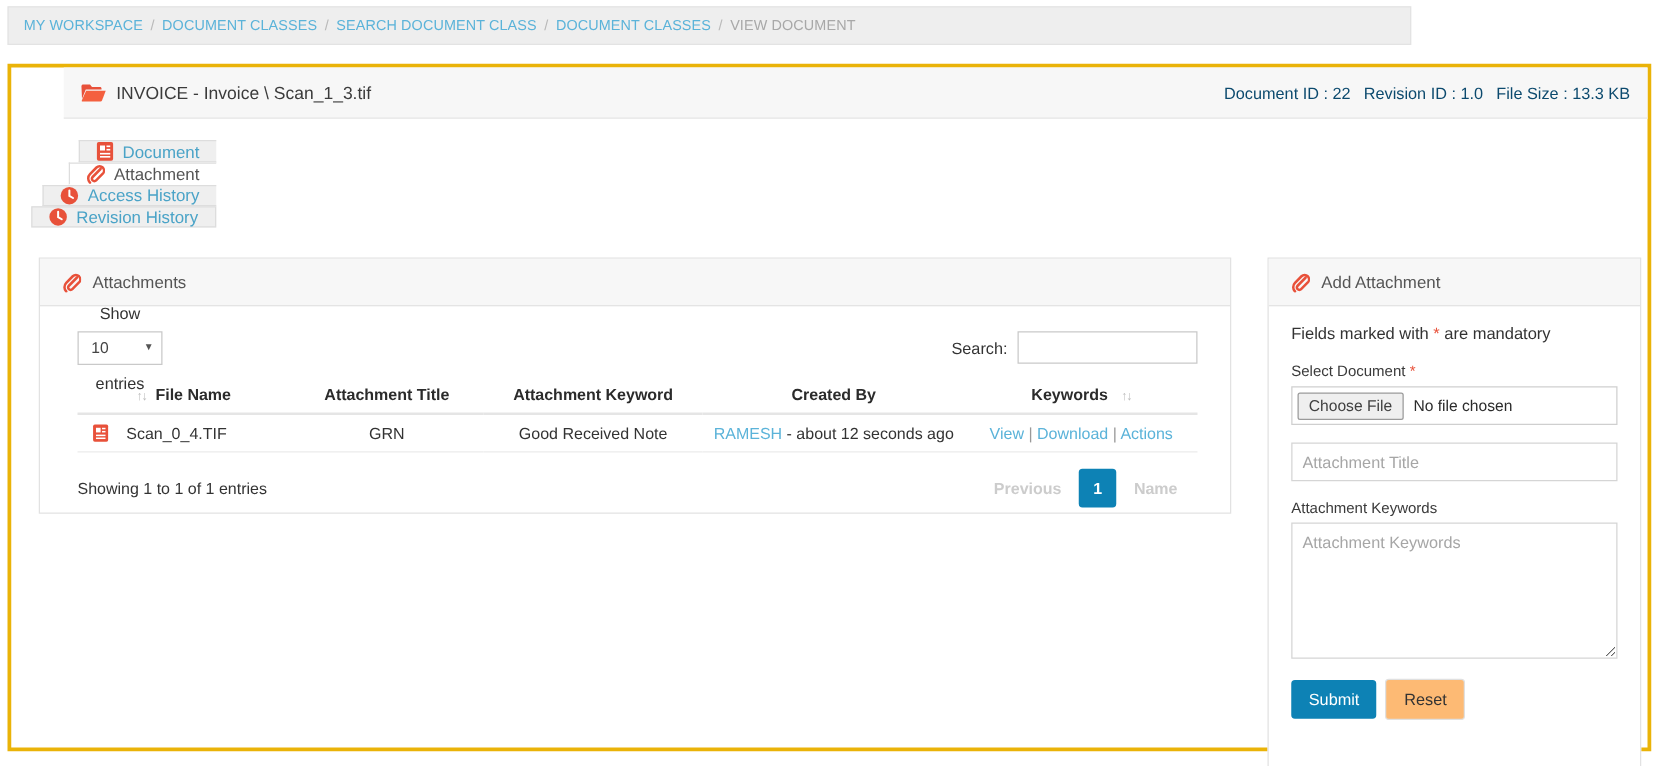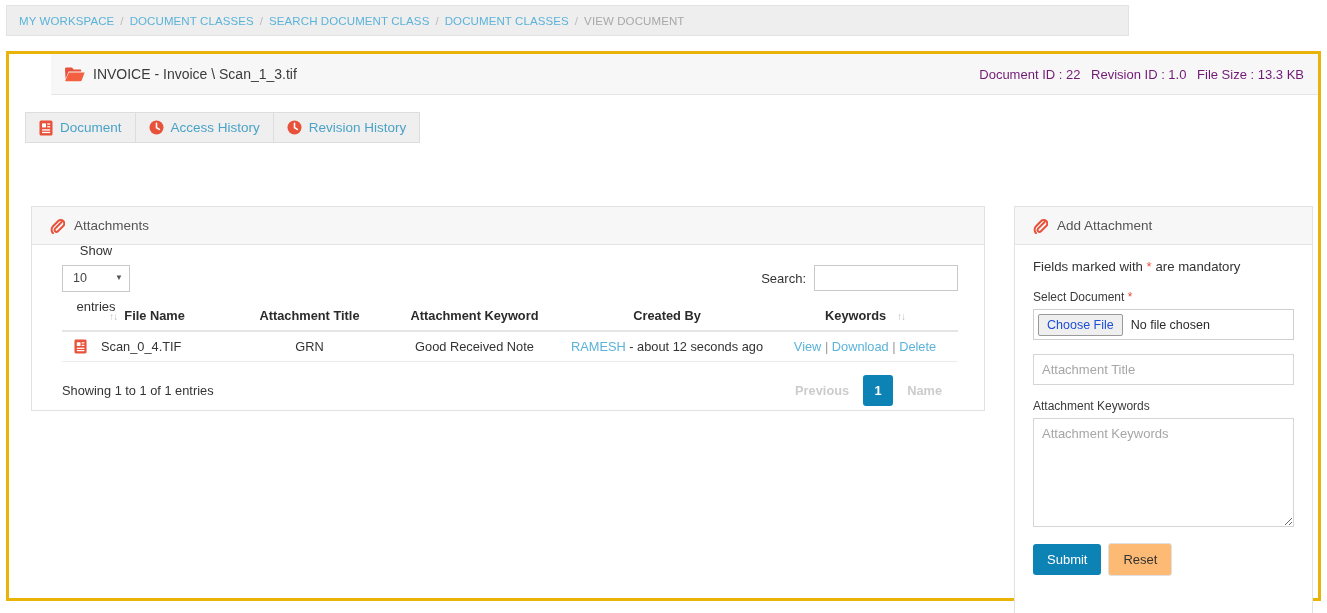--- a/index.html
+++ b/index.html
@@ -81,34 +81,35 @@
     display: flex;
     align-items: center;
     gap: 8px;
   }
   .doc-title {
     font-size: 14px;
     color: #3b3b3b;
   }
   .doc-meta {
     font-size: 13px;
-    color: #701a75;
+    color: #0c4a6e;
     white-space: nowrap;
   }
   .doc-meta span { margin-left: 7px; }
   .doc-meta span:first-child { margin-left: 0; }
 
   
   .tabs {
     position: absolute;
     left: 16px;
     top: 58px;
     display: flex;
     align-items: flex-end;
     height: 31px;
+    flex-direction: column;
   }
   .tab {
     height: 31px;
     box-sizing: border-box;
     display: flex;
     align-items: center;
     gap: 7px;
     padding: 0 13px;
     font-size: 13.5px;
     color: #4aa3c7;
@@ -317,21 +318,21 @@
     display: flex;
     align-items: center;
     padding-left: 4px;
     margin-bottom: 14px;
   }
   .file-btn {
     background: #efefef;
     border: 1px solid #9a9a9a;
     border-radius: 2px;
     font-size: 12.5px;
-    color: #1d4ed8;
+    color: #404040;
     padding: 3px 8px;
     cursor: pointer;
     font-family: "Liberation Sans", sans-serif;
   }
   .file-name {
     font-size: 12.5px;
     color: #2b2b2b;
     margin-left: 8px;
   }
   .text-input {
@@ -420,20 +421,28 @@
           <svg width="14" height="16" viewBox="0 0 14 16">
             <rect x="0.5" y="0.5" width="13" height="15" rx="1.5" fill="#e8513a"></rect>
             <rect x="3" y="3.4" width="4" height="4" fill="#ffffff"></rect>
             <rect x="8.2" y="3.4" width="3" height="1.3" fill="#ffffff"></rect>
             <rect x="8.2" y="6.1" width="3" height="1.3" fill="#ffffff"></rect>
             <rect x="3" y="9.3" width="8.2" height="1.3" fill="#ffffff"></rect>
             <rect x="3" y="11.8" width="8.2" height="1.3" fill="#ffffff"></rect>
           </svg>
         </span>
         <span>Document</span>
+      </div>
+      <div class="tab active">
+        <span>
+          <svg width="15" height="16" viewBox="0 0 15 16">
+            <path d="M11.4 4.2 L5.1 10.6 C4.3 11.4 4.3 12.6 5.1 13.3 C5.9 14.1 7.1 14.1 7.9 13.3 L13.2 8 C14.5 6.6 14.5 4.4 13.2 3 C11.8 1.6 9.6 1.6 8.2 3 L3 8.3 C1.1 10.2 1.1 13.3 3 15.2" fill="none" stroke="#e8513a" stroke-width="2" stroke-linecap="round"></path>
+          </svg>
+        </span>
+        <span>Attachment</span>
       </div>
       <div class="tab">
         <span>
           <svg width="15" height="15" viewBox="0 0 15 15">
             <circle cx="7.5" cy="7.5" r="7" fill="#e8513a"></circle>
             <path d="M7.5 3.4 L7.5 7.7 L10.4 9.4" stroke="#ffffff" stroke-width="1.6" fill="none" stroke-linecap="round"></path>
           </svg>
         </span>
         <span>Access History</span>
       </div>
@@ -525,21 +534,21 @@
               <td>Good Received Note</td>
               <td>
                 <a class="link">RAMESH</a>
                 <span>- about 12 seconds ago</span>
               </td>
               <td>
                 <a class="link">View</a>
                 <span class="sep">|</span>
                 <a class="link">Download</a>
                 <span class="sep">|</span>
-                <a class="link">Delete</a>
+                <a class="link">Actions</a>
               </td>
             </tr>
           </tbody>
         </table>
 
         <div class="dt-bottom">
           <div class="dt-info">Showing 1 to 1 of 1 entries</div>
           <div class="dt-paginate">
             <div class="pg">Previous</div>
             <div class="pg num">1</div>

